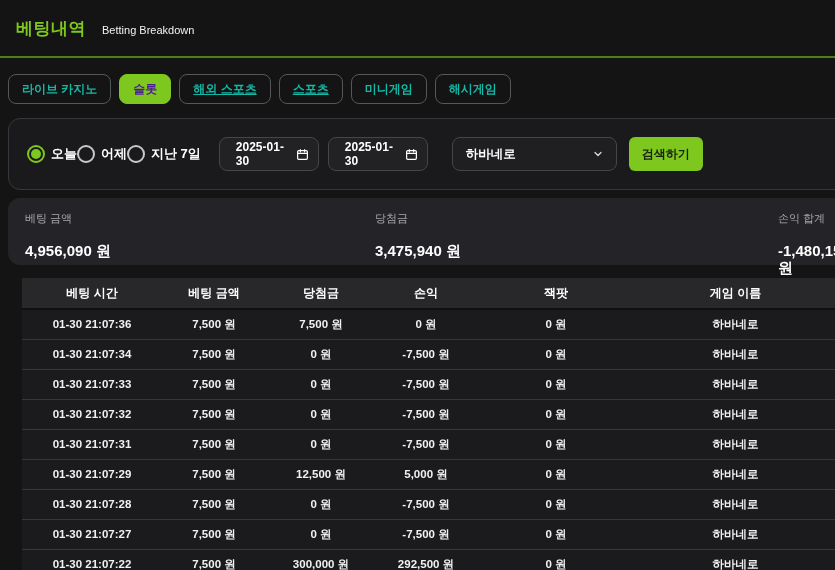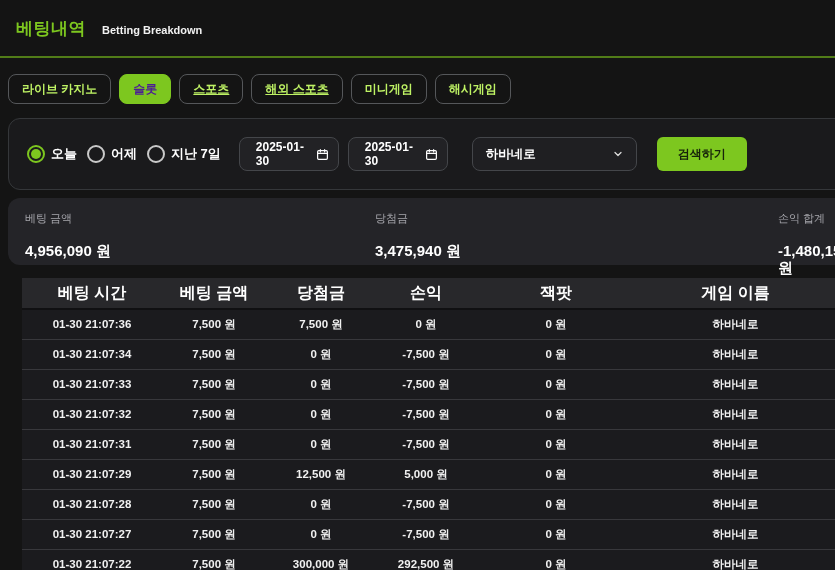--- a/index.html
+++ b/index.html
@@ -6,74 +6,74 @@
   * { box-sizing:border-box; }
   html,body { margin:0; padding:0; }
   body {
     width:835px; height:570px; overflow:hidden;
     background:#141414; color:#f0f0f0;
     font-family:"Liberation Sans","DejaVu Sans",sans-serif;
   }
   
   .hdr { padding:9px 8px 8px 8px; border-bottom:2px solid #517c18; display:flex; align-items:baseline; }
   .hdr h1 { margin:8px; font-size:17px; font-weight:800; color:var(--accent); letter-spacing:.5px; }
-  .hdr .sub { margin-left:8px; font-size:11px; font-weight:700; color:#f2f2f2; }
+  .hdr .sub { margin-left:8px; font-size:11px; font-weight:400; color:#f2f2f2; }
   
   .tabs { display:flex; gap:8px; margin:16px 8px 0 8px; }
   .tab {
     height:30px; padding:0 13px; border-radius:8px;
-    border:1px solid #55575a; background:transparent; color:#bef264;
+    border:1px solid #55575a; background:transparent; color:#14b8a6;
     font-family:inherit; font-size:12px; font-weight:700; cursor:pointer; white-space:nowrap;
   }
   .tab.active { background:var(--accent); border-color:var(--accent); color:#4c1d95; }
   .tab.underlined { text-decoration:underline; }
   
   .filter {
     margin:14px 0 0 8px; width:854px; height:72px;
     border:1px solid #35373a; border-radius:12px; background:#1a1a1c;
     display:flex; align-items:center; padding:0 0 0 18px;
   }
-  .radios { display:flex; align-items:center; gap:10px; }
+  .radios { display:flex; align-items:center; }
   .radio { display:flex; align-items:center; gap:6px; font-size:13px; font-weight:700; color:#fff; cursor:pointer; }
   .rring { width:18px; height:18px; border-radius:50%; border:2px solid #c9c9c9; position:relative; flex:0 0 auto; }
   .rring.selected { border-color:var(--accent); }
   .rring.selected::after { content:""; position:absolute; inset:2px; border-radius:50%; background:var(--accent); }
   .date-input {
     margin-left:18px; width:100px; height:34px;
     border:1px solid #44464a; border-radius:8px; background:#222225;
     display:flex; align-items:center; justify-content:space-between;
     padding:0 9px 0 16px; font-size:12px; font-weight:700; color:#fff; cursor:pointer;
   }
   .date-input + .date-input { margin-left:9px; }
   .select {
     margin-left:24px; width:165px; height:34px;
     border:1px solid #44464a; border-radius:8px; background:#1f1f22;
     display:flex; align-items:center; justify-content:space-between;
     padding:0 12px 0 13px; font-size:12.5px; font-weight:700; color:#fff; cursor:pointer;
   }
   .search-btn {
-    margin-left:20px; height:34px; padding:0 21px;
+    margin-left:12px; height:34px; padding:0 13px;
     background:var(--accent); border:none; border-radius:6px;
     font-family:inherit; font-size:12px; font-weight:700; color:#17230a; cursor:pointer;
   }
   
   .summary {
     position:relative; margin:8px 0 0 8px; width:854px; height:67px;
     background:#242428; border-radius:12px;
   }
   .stat { position:absolute; top:13px; }
   .stat .lbl { font-size:11px; color:#a6a6ac; }
   .stat .val { margin-top:16px; font-size:15px; font-weight:800; color:#fff; }
   .stat.s1 { left:17px; } .stat.s2 { left:367px; } .stat.s3 { left:770px; }
   
   .table-wrap { margin:13px 0 0 22px; width:813px; background:#1b1b1e; border-bottom:1px solid #4a4a4f; }
   table { width:100%; border-collapse:collapse; table-layout:fixed; }
   col.c1{width:140px} col.c2{width:104px} col.c3{width:110px} col.c4{width:100px} col.c5{width:160px} col.c6{width:199px}
   thead th {
-    background:#28282b; height:31px; font-size:16px; font-weight:700; color:#fff;
+    background:#28282b; height:31px; font-size:12px; font-weight:700; color:#fff;
     text-align:center; border-bottom:2px solid #101012;
   }
   tbody td {
     height:30px; font-size:11.5px; font-weight:600; color:#f1f1f1;
     text-align:center; border-top:1px solid #38383c; white-space:nowrap;
   }
   tbody tr:first-child td { border-top:none; }
   .icon { display:inline-flex; flex:0 0 auto; }
 </style>
 </head>
@@ -82,22 +82,22 @@
 <div class="page">
 
   <header class="hdr">
     <h1>베팅내역</h1>
     <span class="sub">Betting Breakdown</span>
   </header>
 
   <nav class="tabs">
     <button class="tab">라이브 카지노</button>
     <button class="tab active">슬롯</button>
+    <button class="tab underlined">해외 스포츠</button>
     <button class="tab underlined">스포츠</button>
-    <button class="tab underlined">해외 스포츠</button>
     <button class="tab">미니게임</button>
     <button class="tab">해시게임</button>
   </nav>
 
   <section class="filter">
     <div class="radios">
       <label class="radio">
         <span class="rring selected"></span>
         <span>오늘</span>
       </label>

